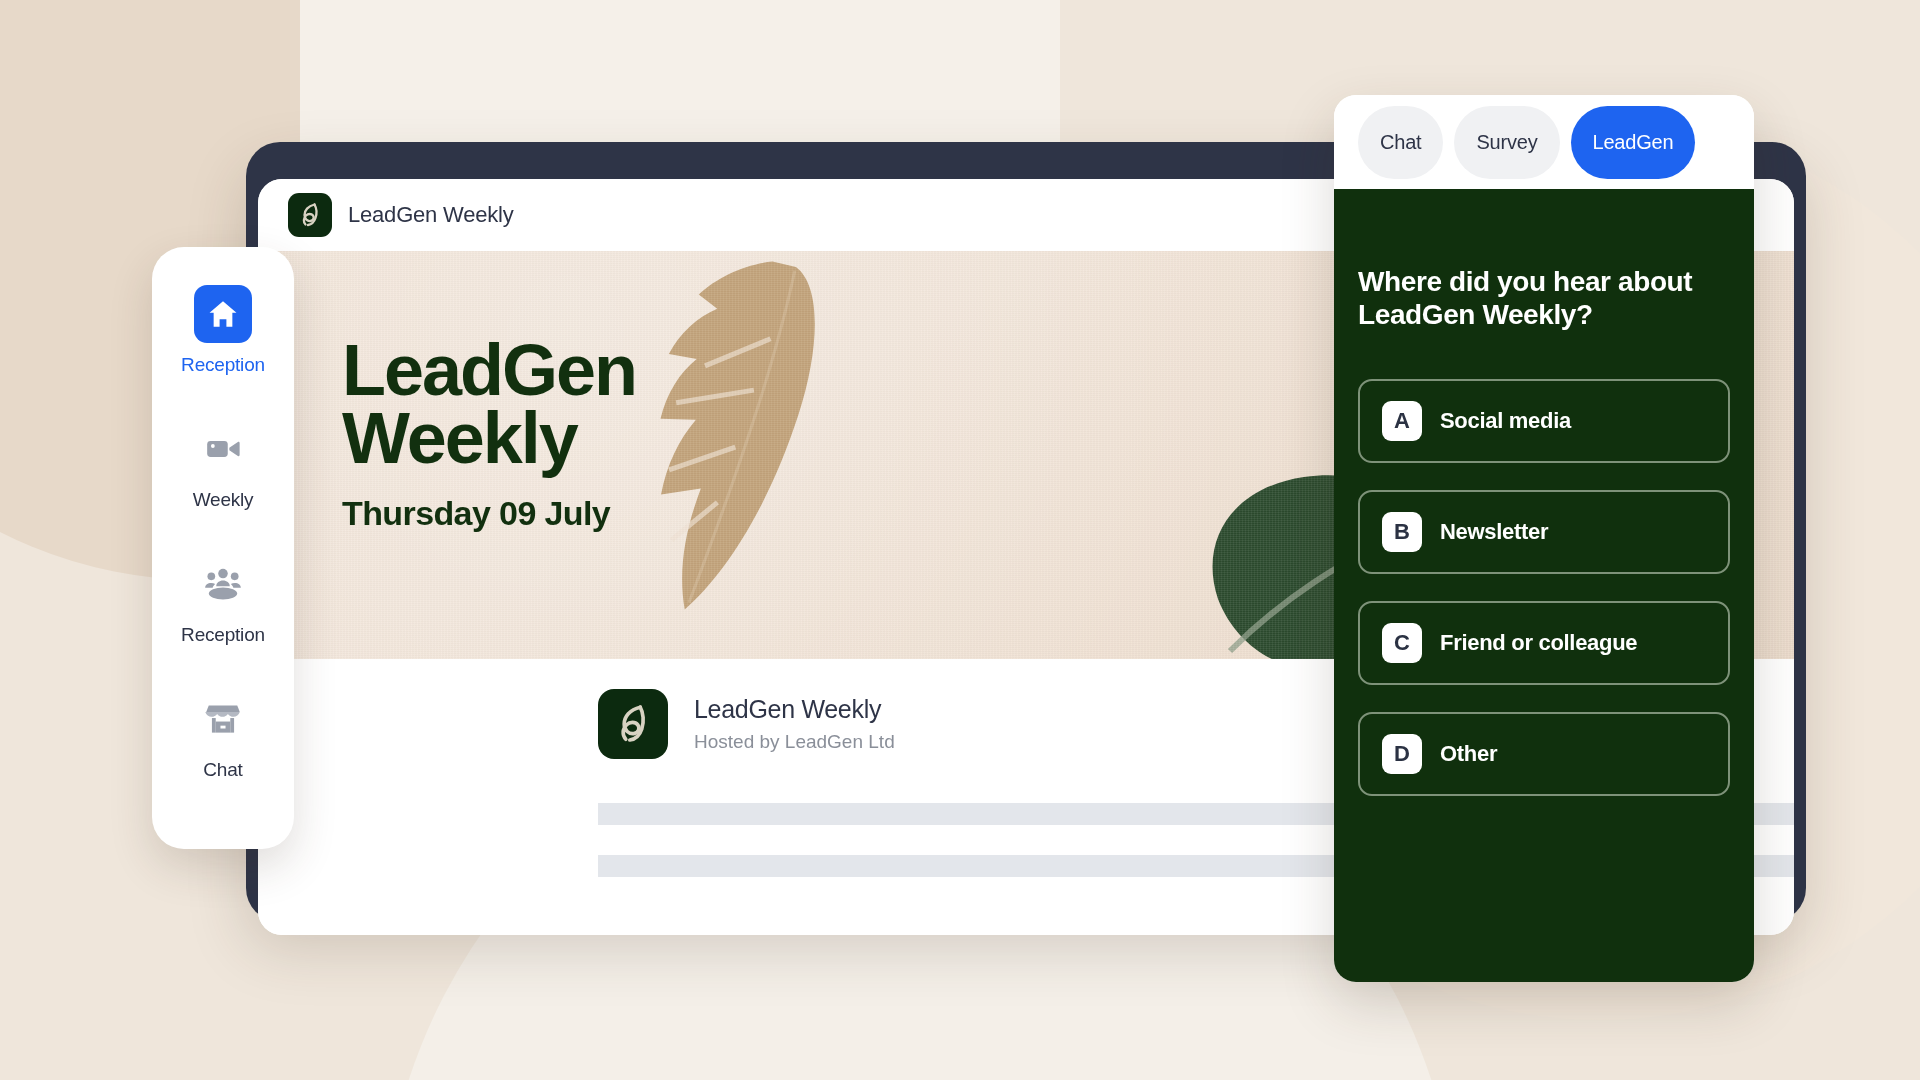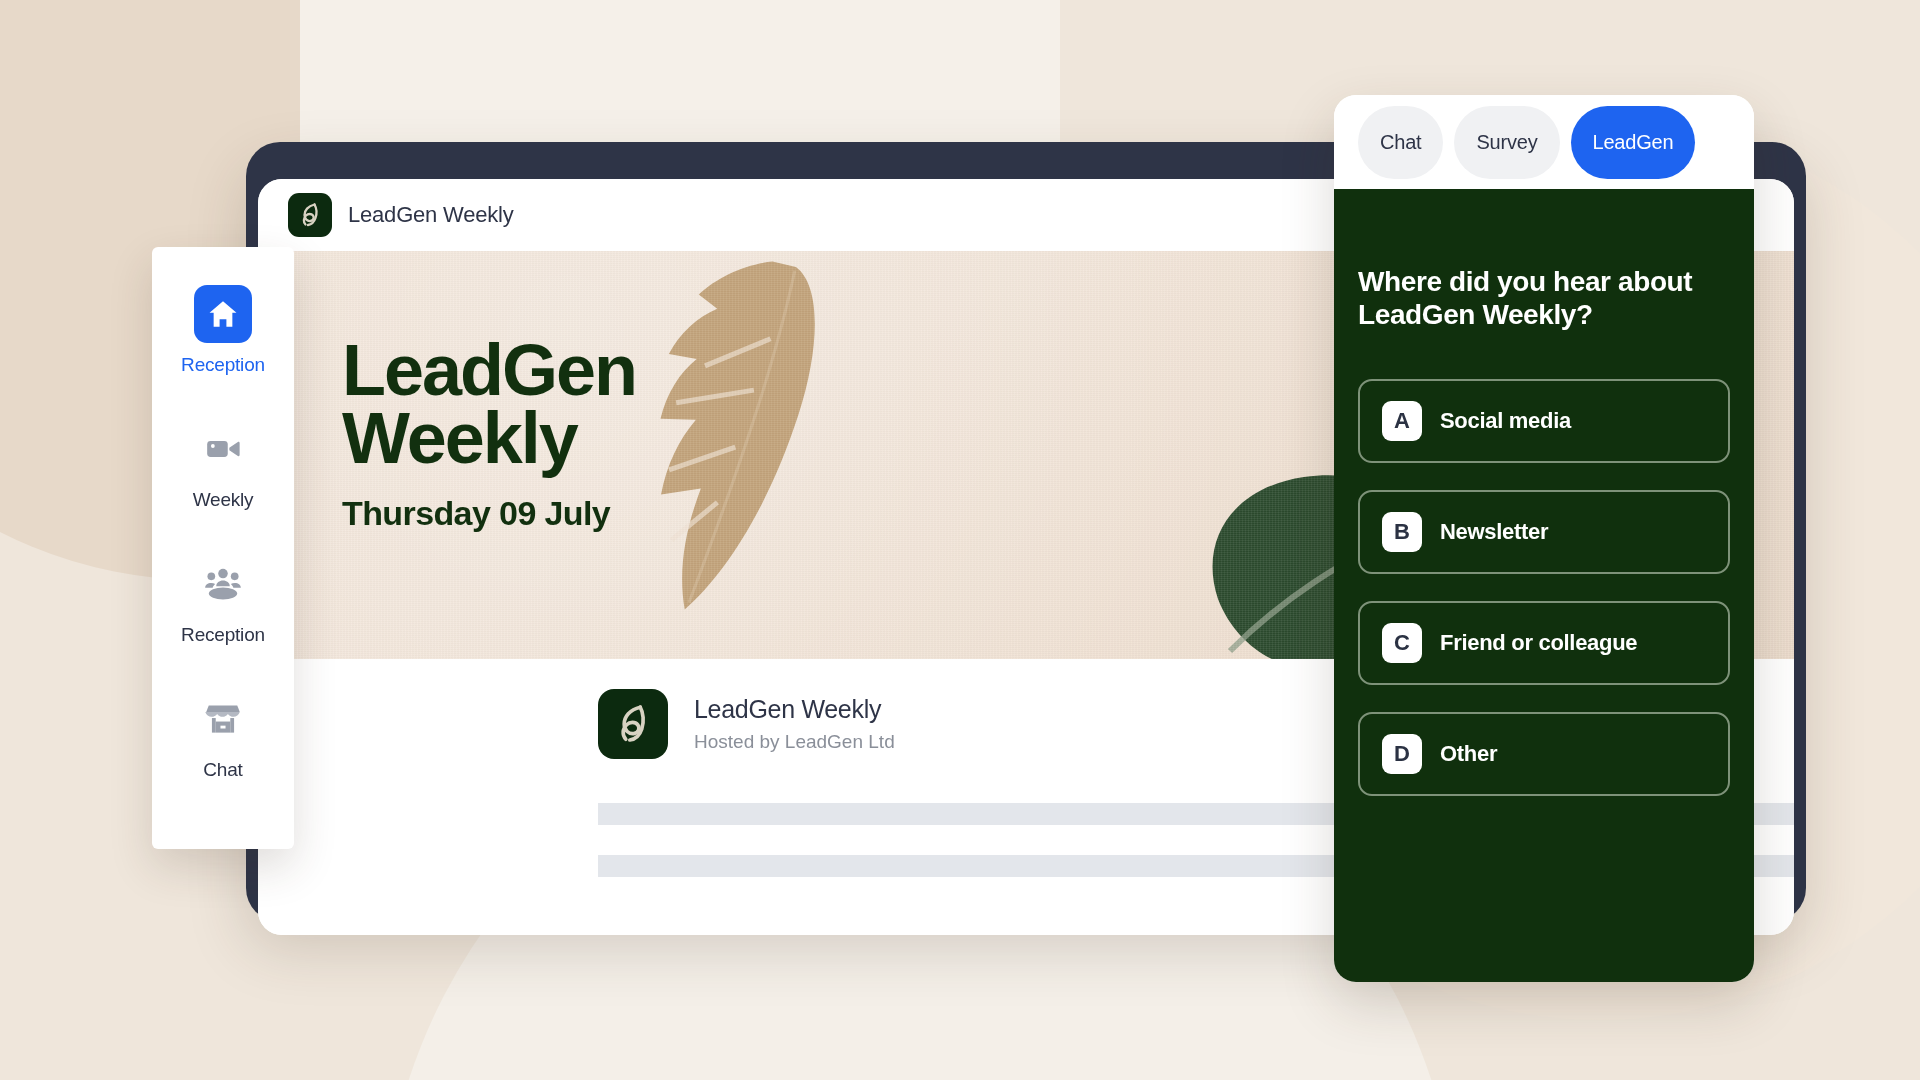--- a/index.html
+++ b/index.html
@@ -197,21 +197,21 @@
     margin-bottom: 30px;
     margin-right: 0;
   }
 
   
   #sidebar {
     position: absolute;
     left: 152px; top: 247px;
     width: 142px; height: 602px;
     background: #ffffff;
-    border-radius: 6px;
+    border-radius: 32px;
     box-shadow: 0 18px 44px rgba(60,45,30,0.16);
     display: flex;
     flex-direction: column;
     align-items: center;
     padding-top: 38px;
     gap: 44px;
     z-index: 6;
   }
   .nav-item {
     width: 100%;

